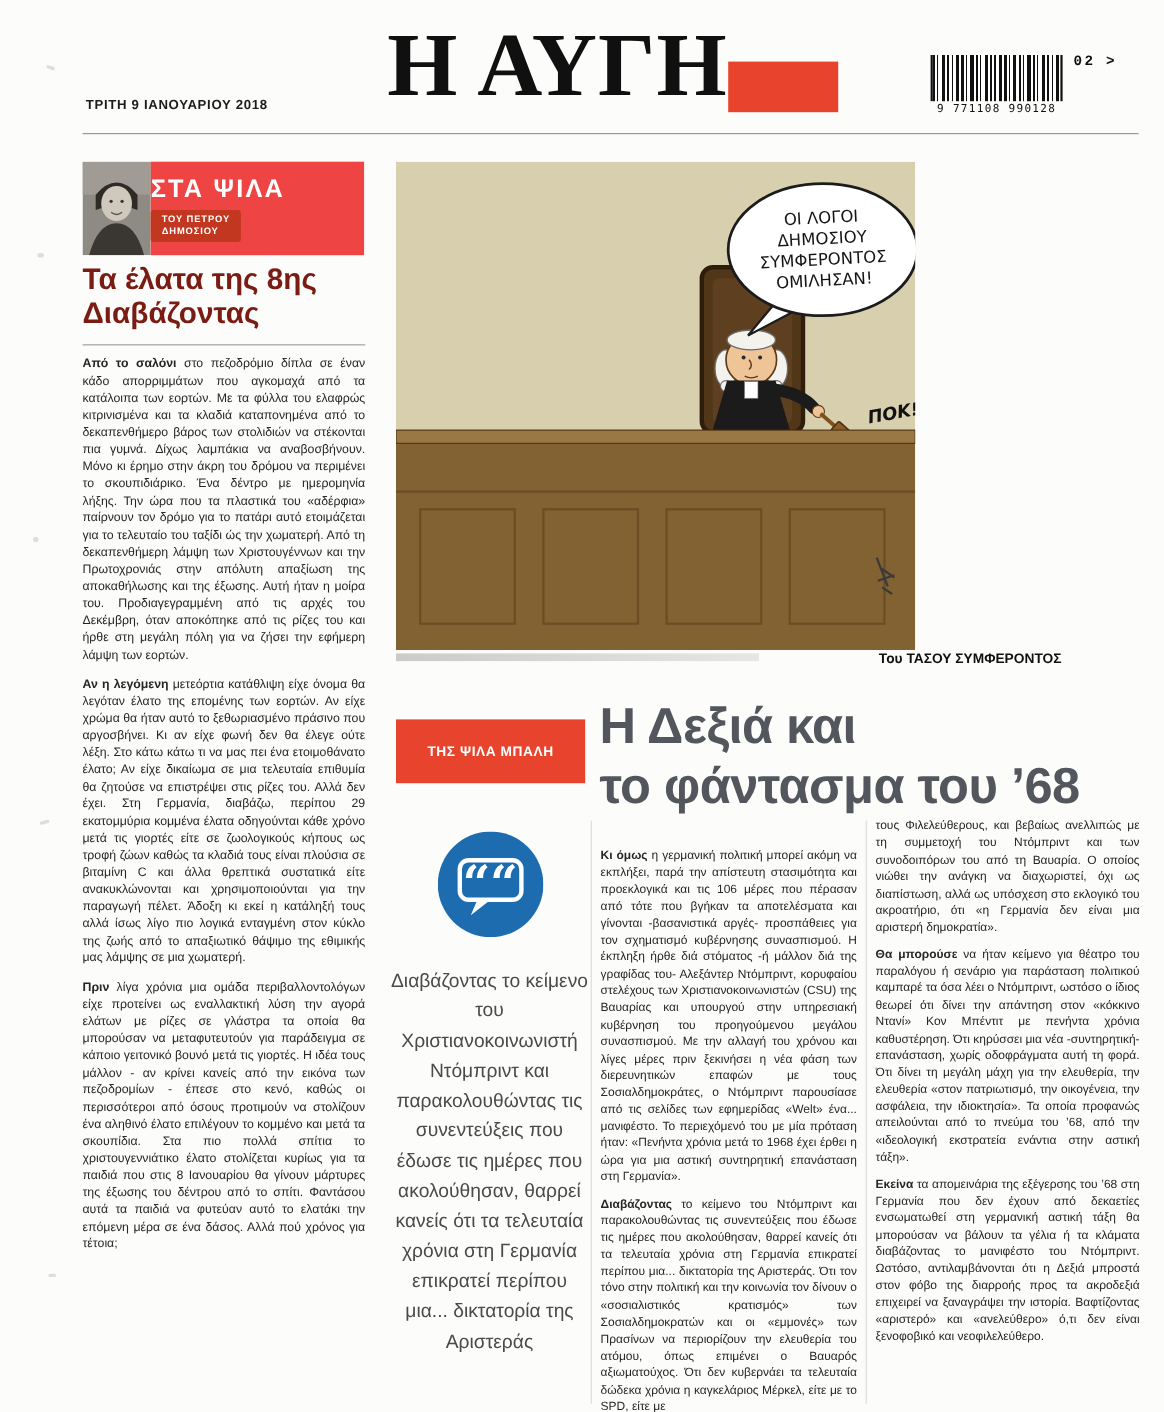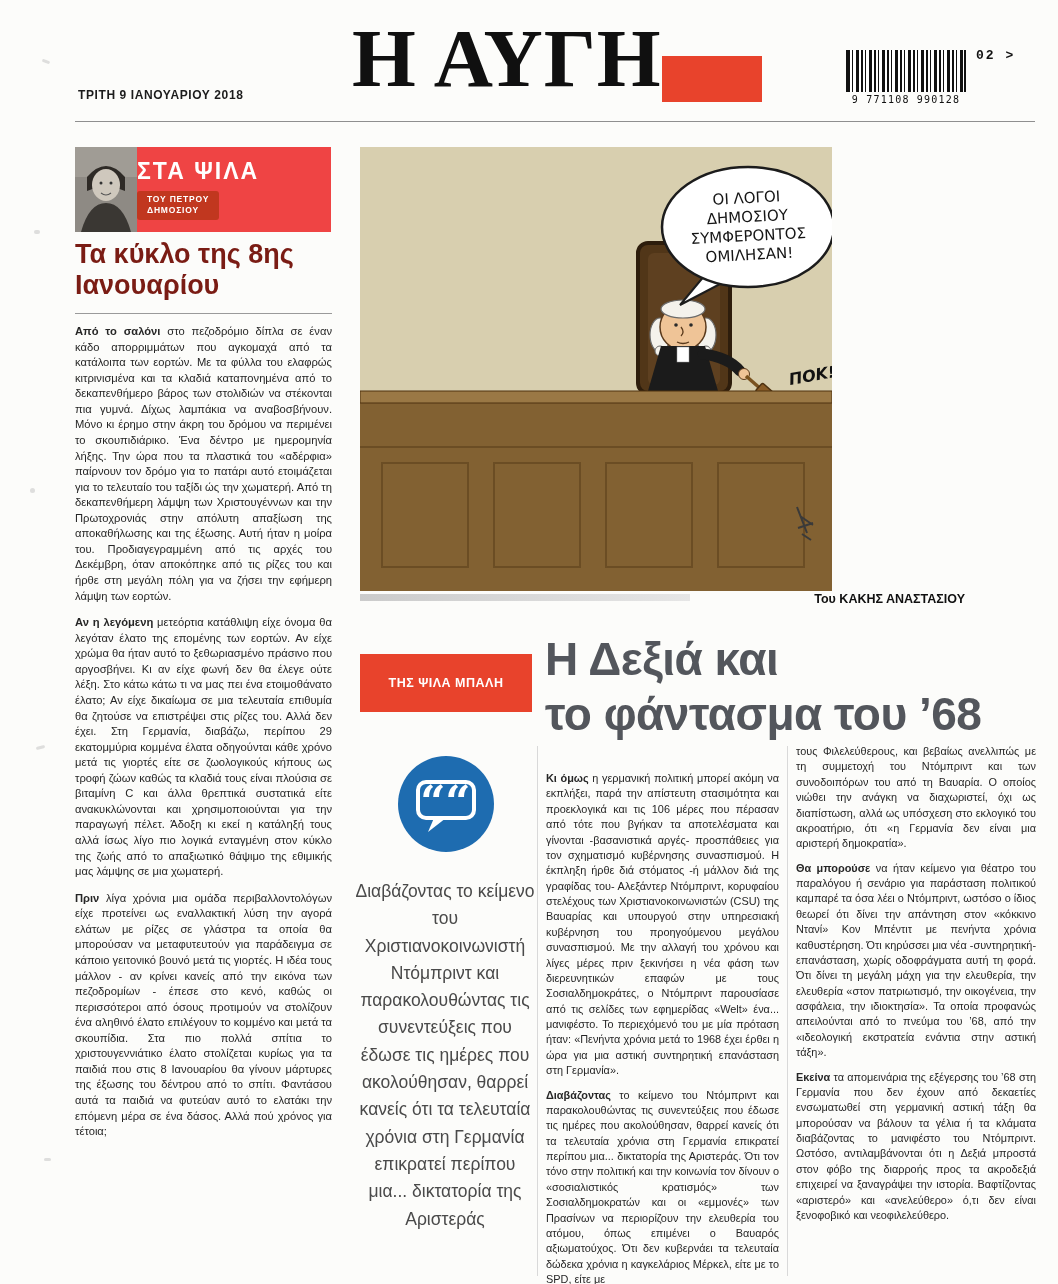--- a/index.html
+++ b/index.html
@@ -82,21 +82,21 @@
   </svg>
 </div>
 <div class="abs stapsila-box">
   <div class="stapsila-title">ΣΤΑ ΨΙΛΑ</div>
   <div class="stapsila-chip">
     <div>ΤΟΥ ΠΕΤΡΟΥ</div>
     <div>ΔΗΜΟΣΙΟΥ</div>
   </div>
 </div>
 
-<div class="abs left-title">Τα κύκλο της 8ης Ιανουαρίου</div>
+<div class="abs left-title">Τα έλατα της 8ης Διαβάζοντας</div>
 <div class="abs left-title-rule"></div>
 
 <div class="abs left-body">
   <p>
     <span class="lead">Από το σαλόνι</span><span> στο πεζοδρόμιο δίπλα σε έναν κάδο απορριμμάτων που αγκομαχά από τα κατάλοιπα των εορτών. Με τα φύλλα του ελαφρώς κιτρινισμένα και τα κλαδιά καταπονημένα από το δεκαπενθήμερο βάρος των στολιδιών να στέκονται πια γυμνά. Δίχως λαμπάκια να αναβοσβήνουν. Μόνο κι έρημο στην άκρη του δρόμου να περιμένει το σκουπιδιάρικο. Ένα δέντρο με ημερομηνία λήξης. Την ώρα που τα πλαστικά του «αδέρφια» παίρνουν τον δρόμο για το πατάρι αυτό ετοιμάζεται για το τελευταίο του ταξίδι ώς την χωματερή. Από τη δεκαπενθήμερη λάμψη των Χριστουγέννων και την Πρωτοχρονιάς στην απόλυτη απαξίωση της αποκαθήλωσης και της έξωσης. Αυτή ήταν η μοίρα του. Προδιαγεγραμμένη από τις αρχές του Δεκέμβρη, όταν αποκόπηκε από τις ρίζες του και ήρθε στη μεγάλη πόλη για να ζήσει την εφήμερη λάμψη των εορτών.</span>
   </p>
   <p>
     <span class="lead">Αν η λεγόμενη</span><span> μετεόρτια κατάθλιψη είχε όνομα θα λεγόταν έλατο της επομένης των εορτών. Αν είχε χρώμα θα ήταν αυτό το ξεθωριασμένο πράσινο που αργοσβήνει. Κι αν είχε φωνή δεν θα έλεγε ούτε λέξη. Στο κάτω κάτω τι να μας πει ένα ετοιμοθάνατο έλατο; Αν είχε δικαίωμα σε μια τελευταία επιθυμία θα ζητούσε να επιστρέψει στις ρίζες του. Αλλά δεν έχει. Στη Γερμανία, διαβάζω, περίπου 29 εκατομμύρια κομμένα έλατα οδηγούνται κάθε χρόνο μετά τις γιορτές είτε σε ζωολογικούς κήπους ως τροφή ζώων καθώς τα κλαδιά τους είναι πλούσια σε βιταμίνη C και άλλα θρεπτικά συστατικά είτε ανακυκλώνονται και χρησιμοποιούνται για την παραγωγή πέλετ. Άδοξη κι εκεί η κατάληξή τους αλλά ίσως λίγο πιο λογικά ενταγμένη στον κύκλο της ζωής από το απαξιωτικό θάψιμο της εθιμικής μας λάμψης σε μια χωματερή.</span>
   </p>
   <p>
@@ -156,21 +156,21 @@
       <text x="388" y="56">ΟΙ ΛΟΓΟΙ</text>
       <text x="388" y="75">ΔΗΜΟΣΙΟΥ</text>
       <text x="388" y="94">ΣΥΜΦΕΡΟΝΤΟΣ</text>
       <text x="388" y="113">ΟΜΙΛΗΣΑΝ!</text>
     </g>
 
     <path d="M437,360 l10,26 m-7,-17 l13,9 m-15,3 l15,-5 m-11,11 l9,6" stroke="#3a3a3a" stroke-width="2" fill="none"></path>
   </svg>
 </div>
 <div class="abs scan-strip"></div>
-<div class="abs cartoon-credit">Του ΚΑΚΗΣ ΑΝΑΣΤΑΣΙΟΥ</div>
+<div class="abs cartoon-credit">Του ΤΑΣΟΥ ΣΥΜΦΕΡΟΝΤΟΣ</div>
 
 <div class="abs byline-box">ΤΗΣ ΨΙΛΑ ΜΠΑΛΗ</div>
 
 <div class="abs headline">
   <div class="hl">Η Δεξιά και</div>
   <div class="hl">το φάντασμα του ’68</div>
 </div>
 
 <div class="abs quote-icon">
   <svg width="96" height="96" viewBox="0 0 96 96">

